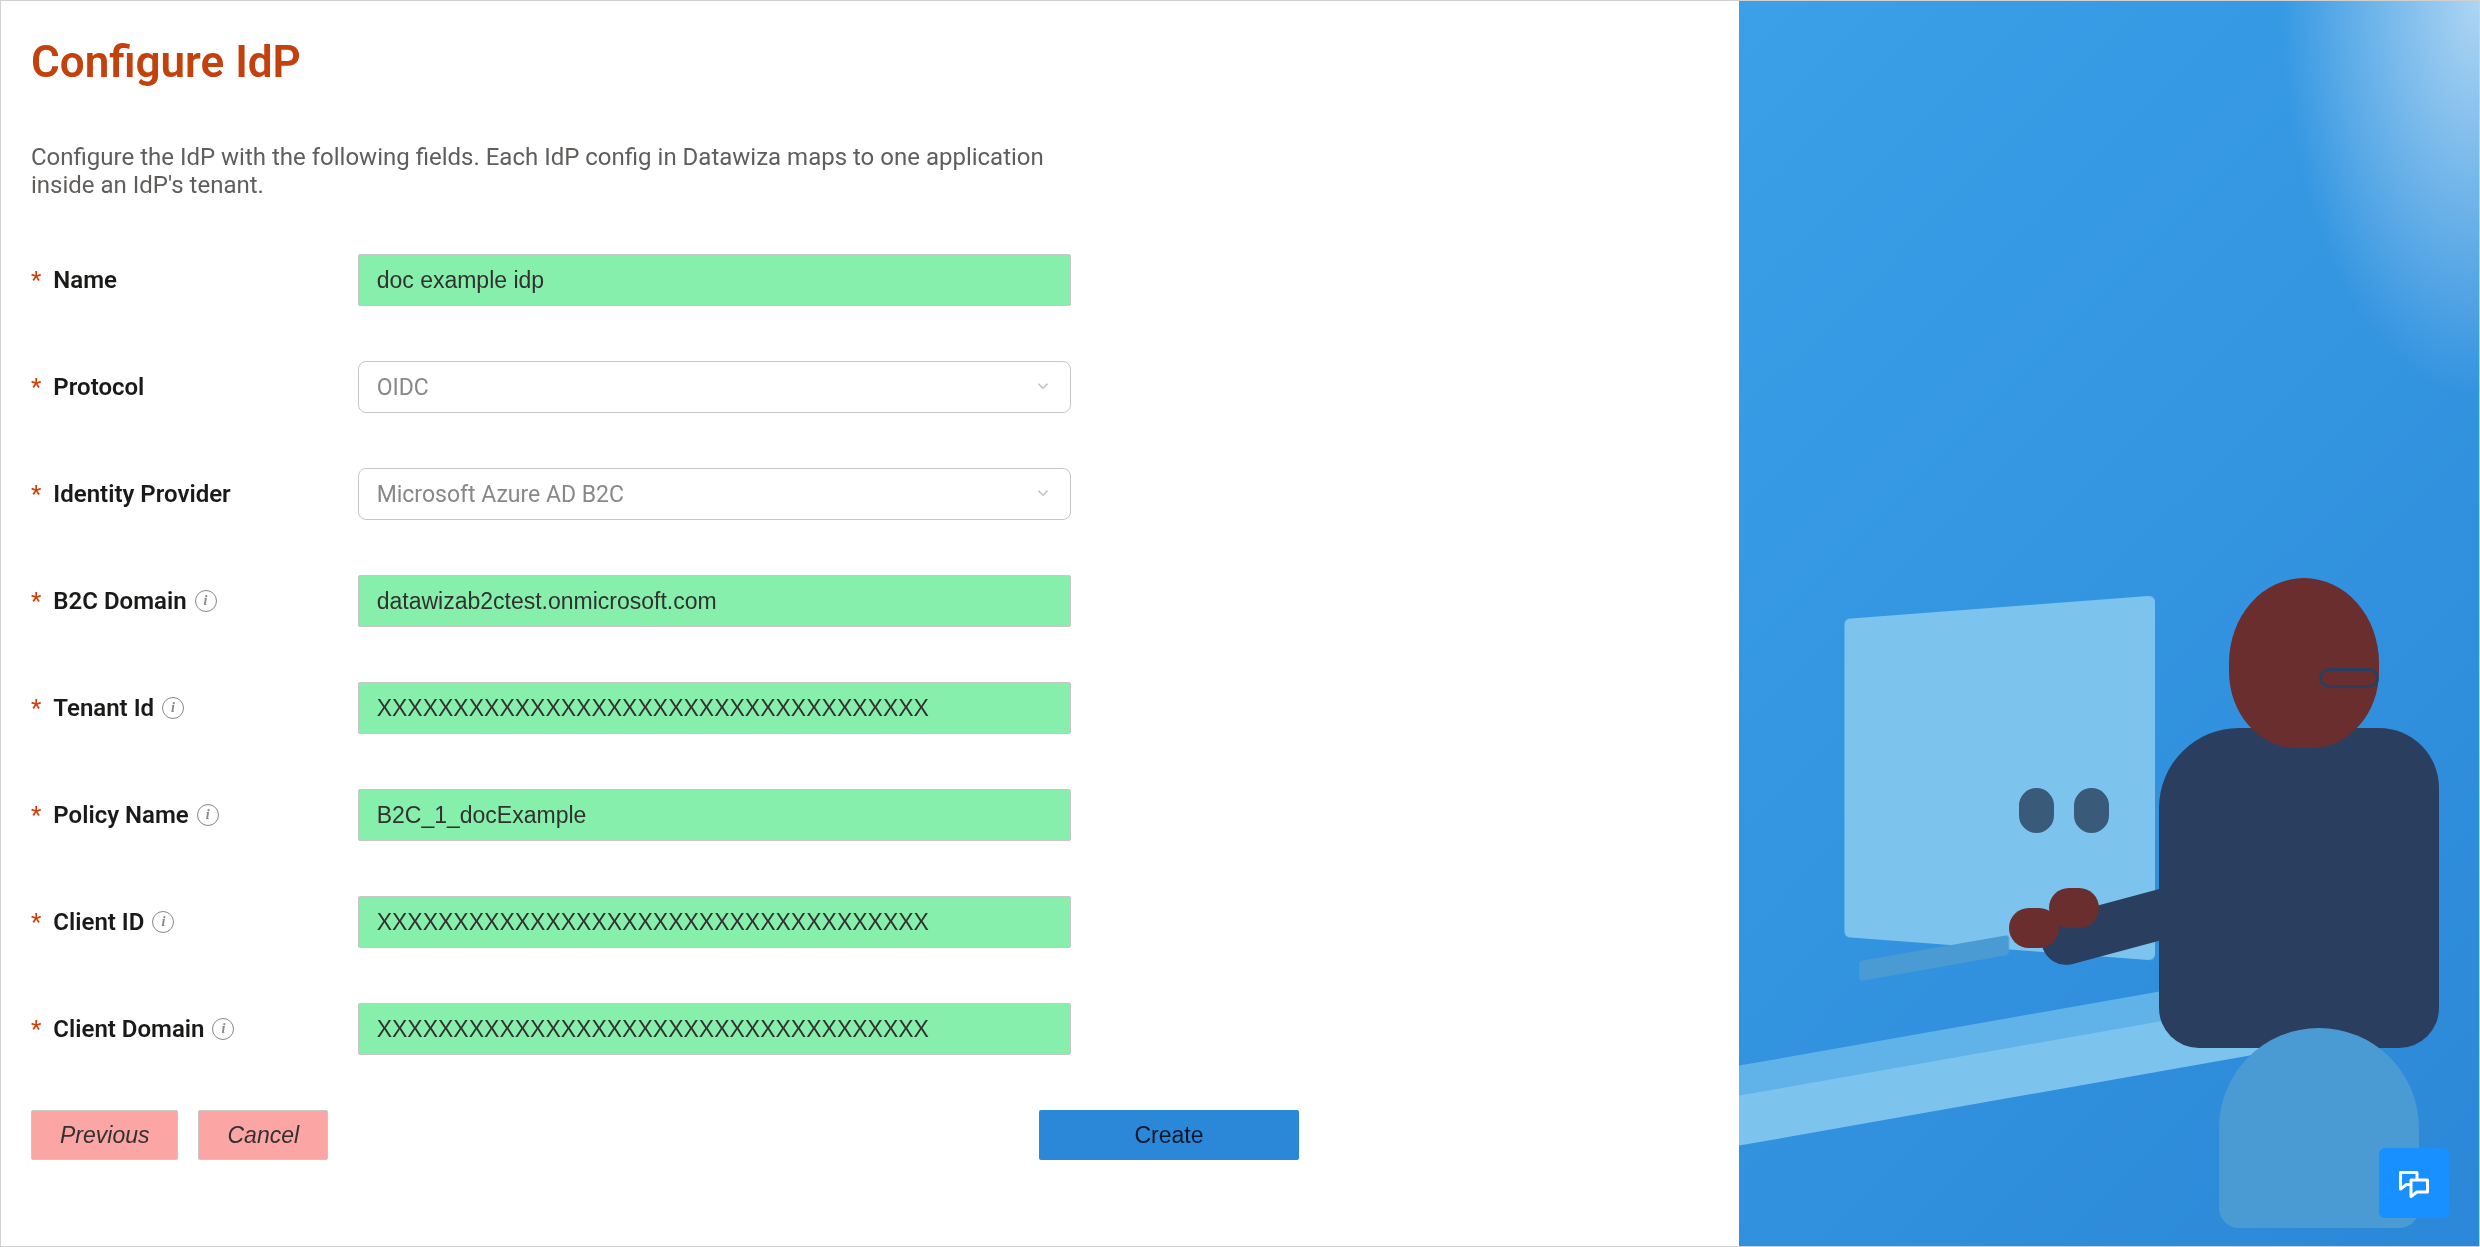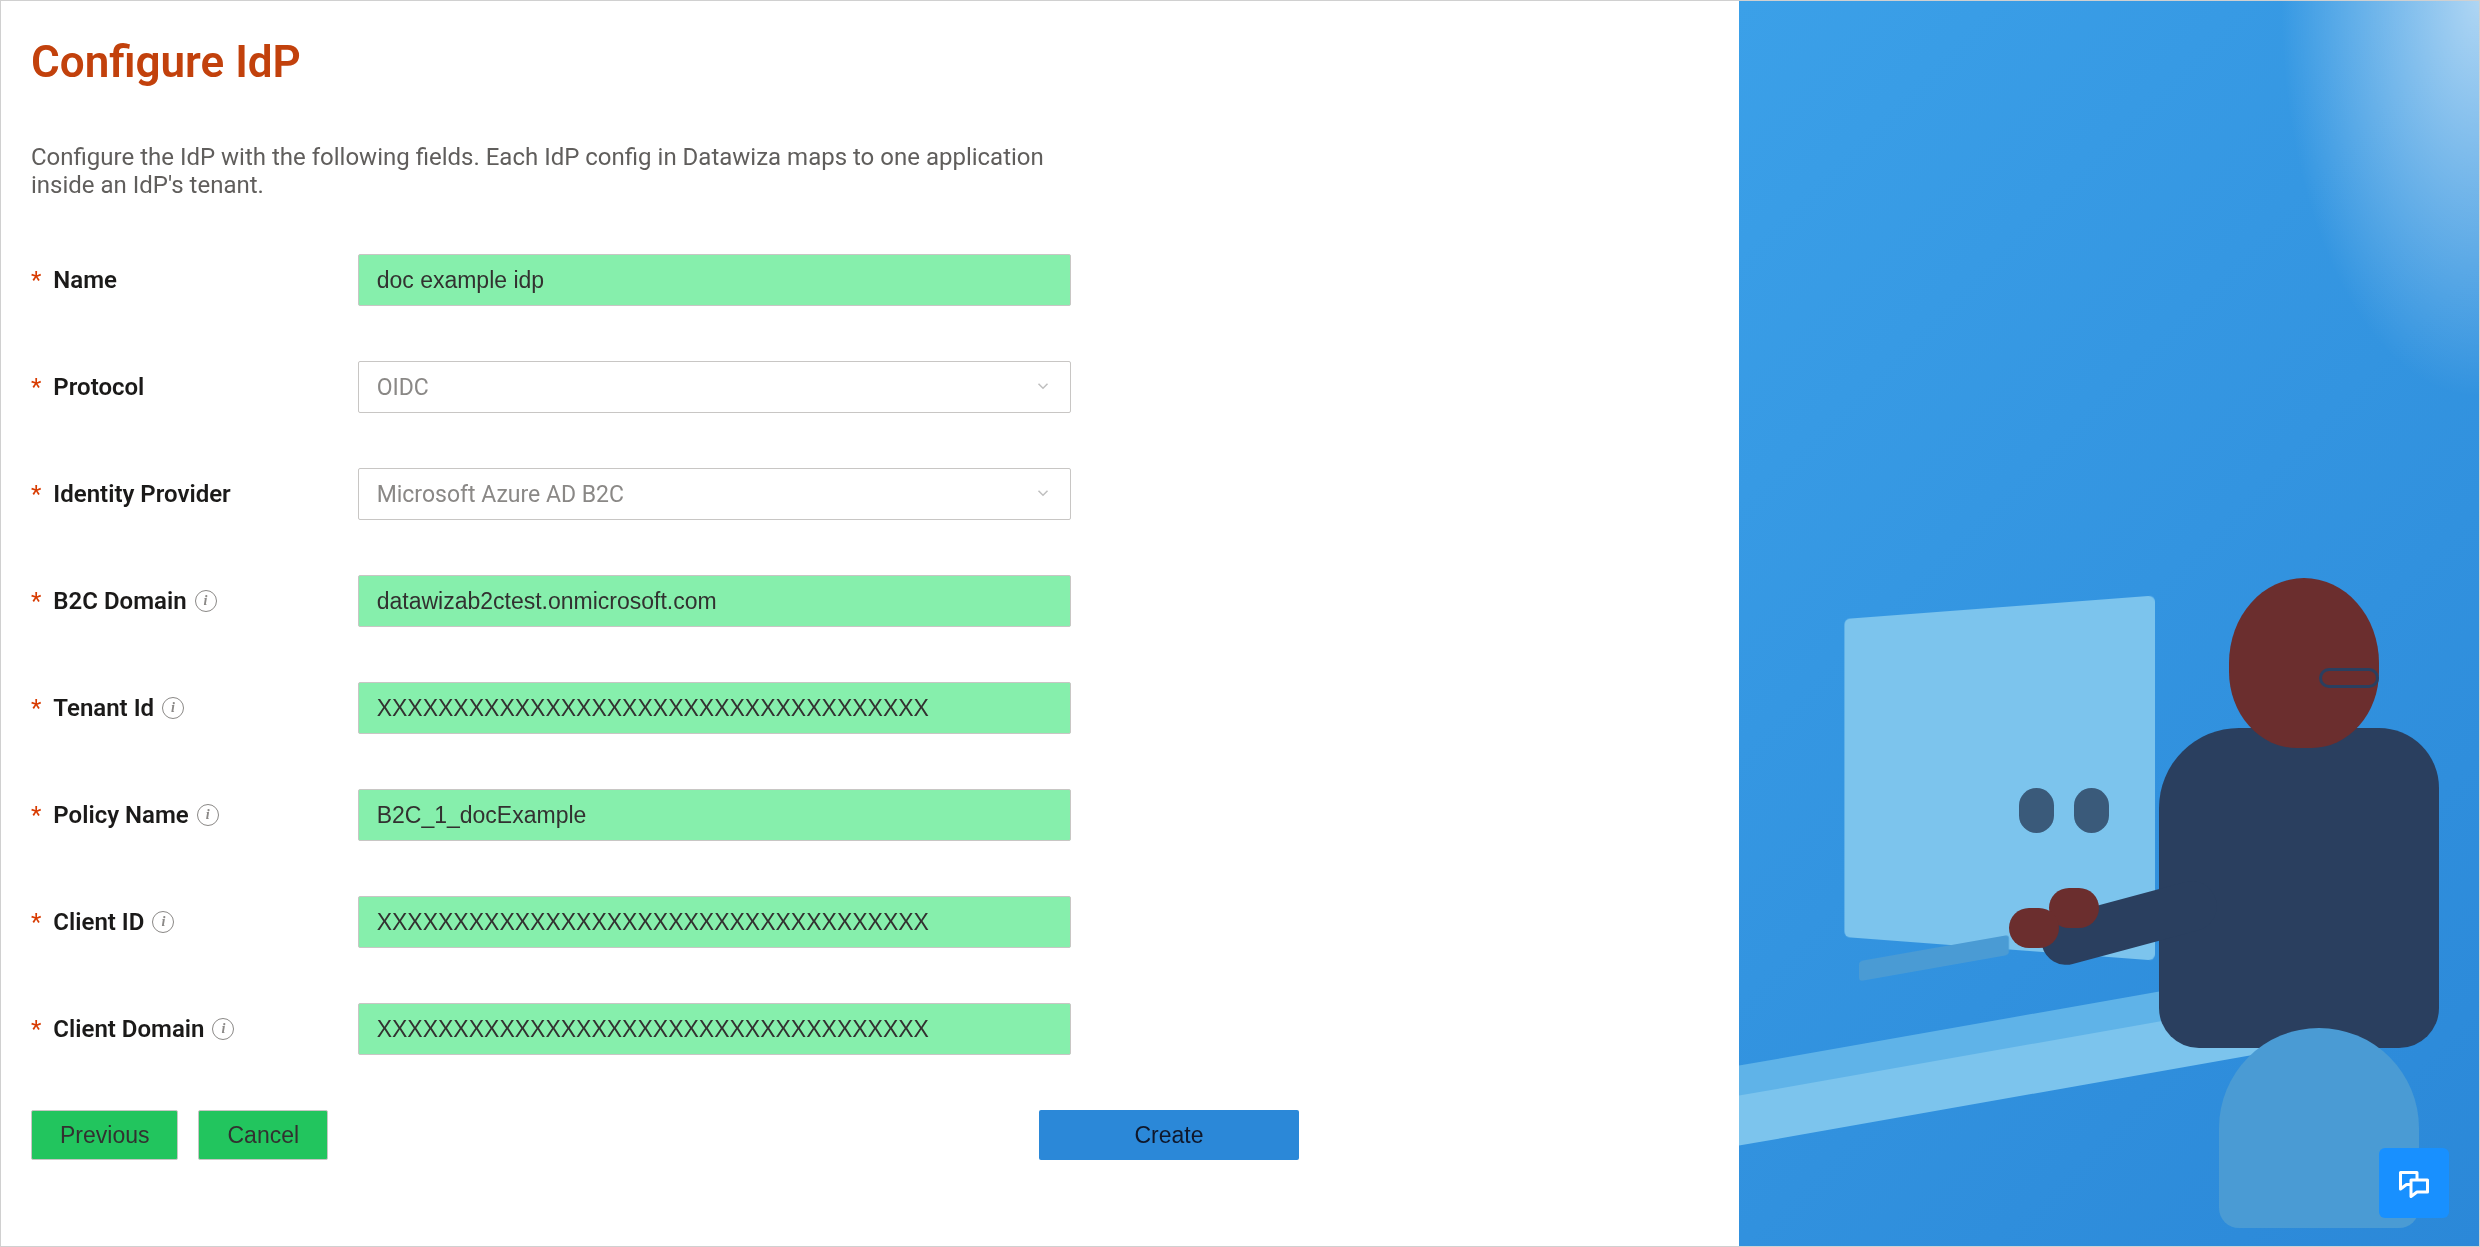--- a/index.html
+++ b/index.html
@@ -84,21 +84,21 @@
       color: #323130;
       background: #86efac;
     }
     
     .form-select {
       width: 865px;
       height: 52px;
       padding: 0 18px;
       font-size: 23px;
       border: 1px solid #c8c6c4;
-      border-radius: 2px;
+      border-radius: 8px;
       color: #8a8886;
       background: #fff;
       display: flex;
       align-items: center;
       justify-content: space-between;
       cursor: pointer;
     }
     
     .chevron-down {
       color: #bfbfbf;
@@ -116,24 +116,25 @@
       padding: 0 28px;
       font-size: 23px;
       border-radius: 2px;
       cursor: pointer;
       display: inline-flex;
       align-items: center;
       justify-content: center;
     }
     
     .btn-secondary {
-      background: #22c55e;
+      background: #fca5a5;
       border: 1px solid #c8c6c4;
       color: #323130;
       margin-right: 20px;
+      font-style: italic;
     }
     
     .btn-primary {
       background: #2b88d8;
       border: none;
       color: #0f172a;
       width: 260px;
       margin-left: auto;
     }
     

